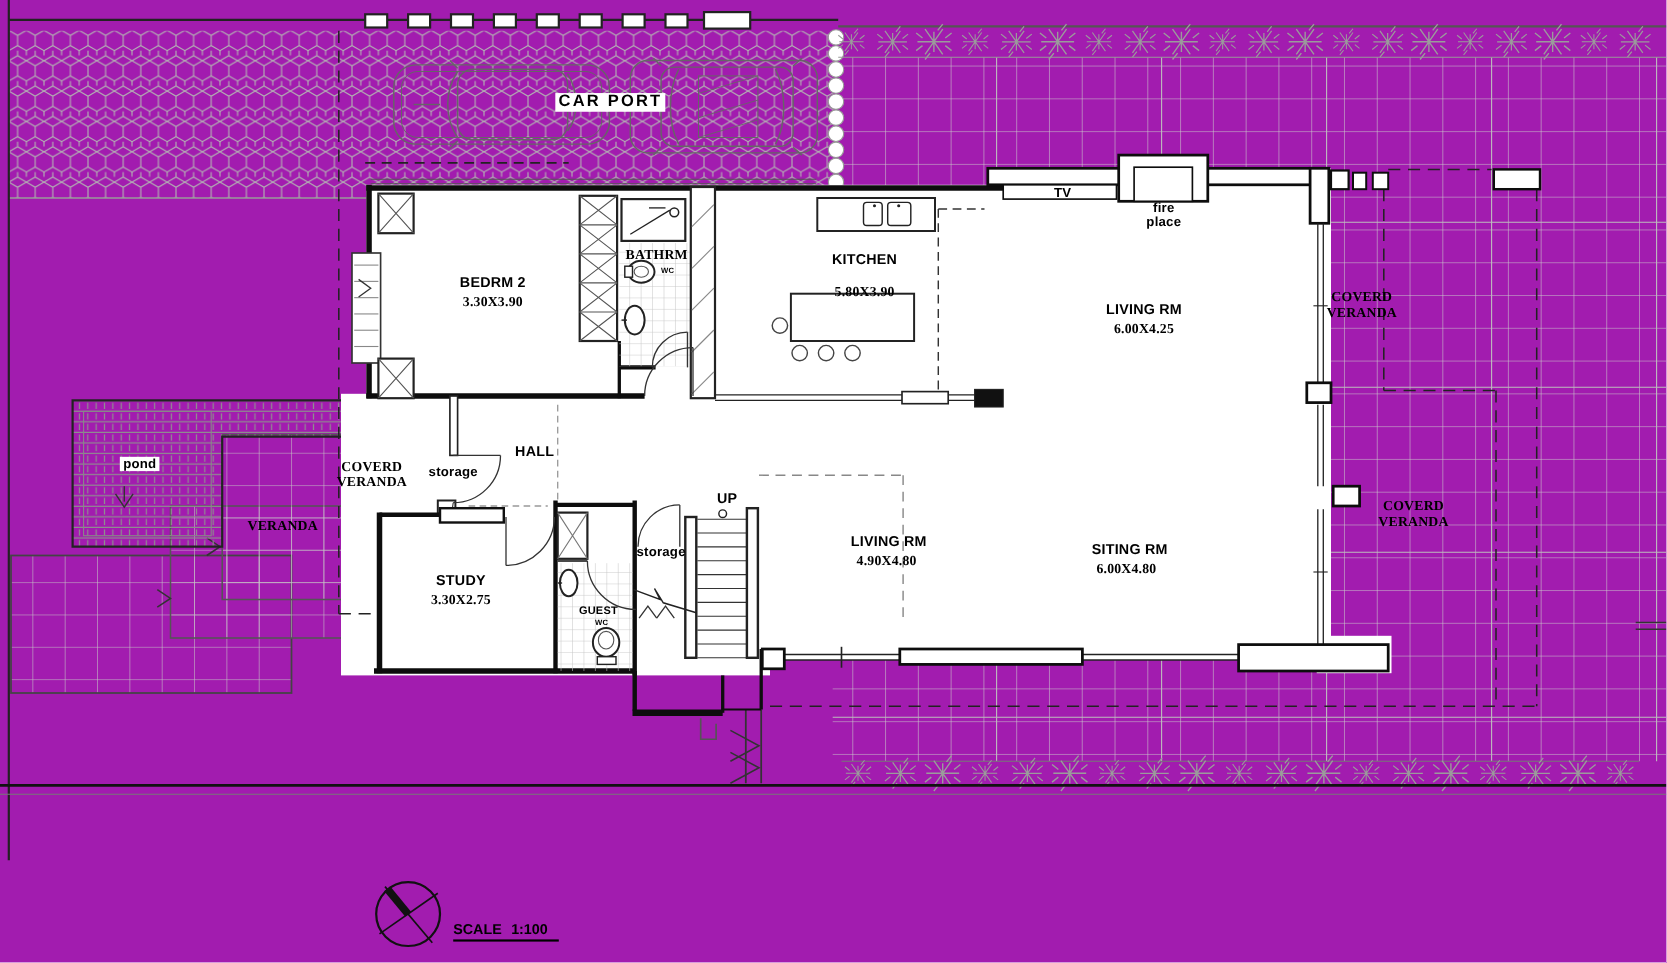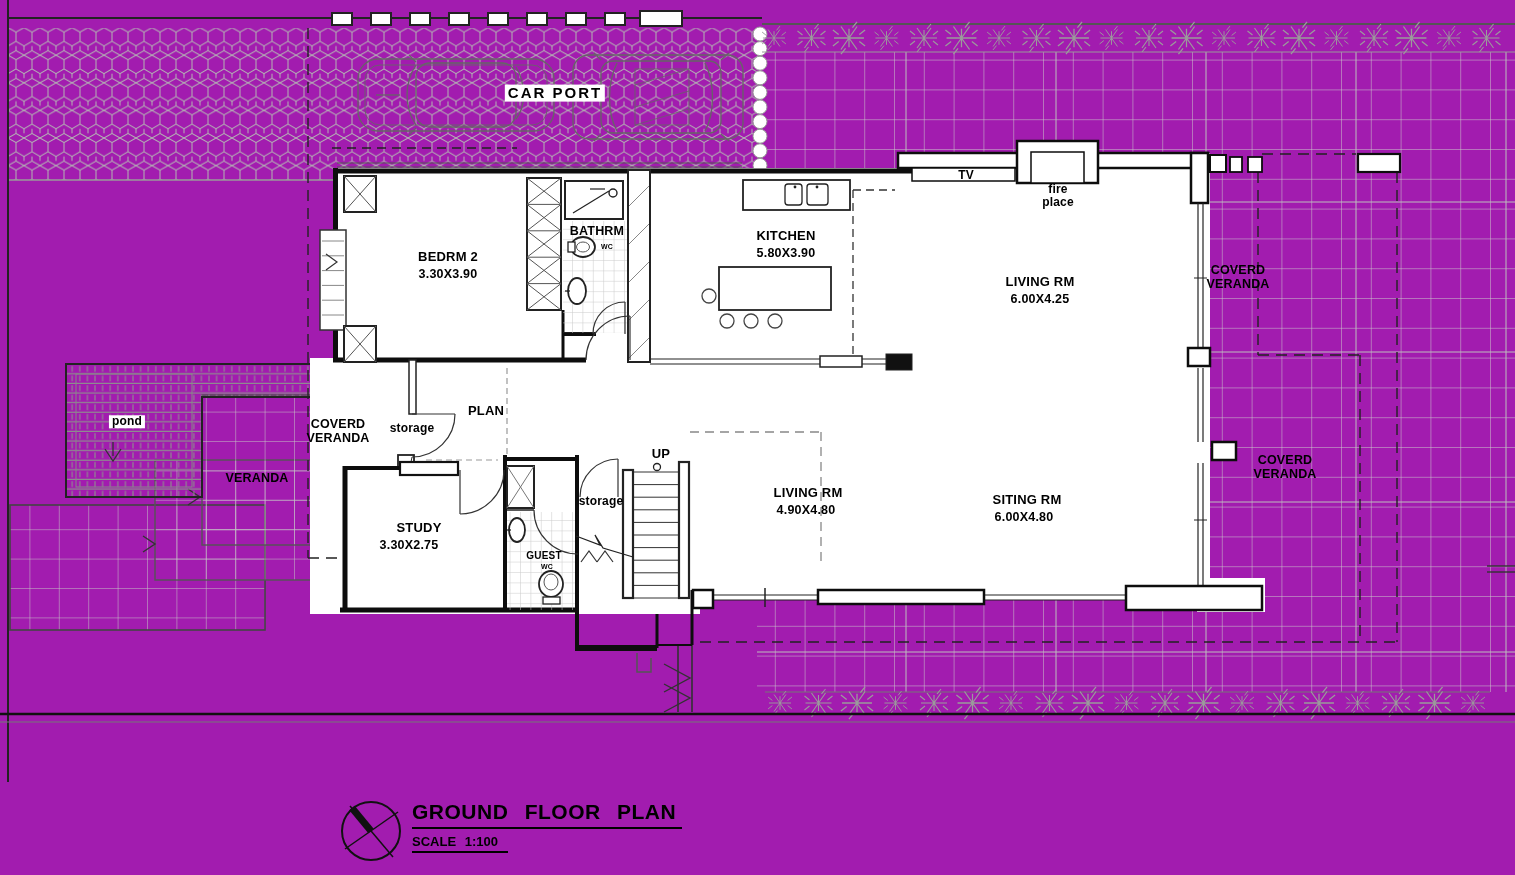--- a/index.html
+++ b/index.html
@@ -2,29 +2,29 @@
 <html><head>
 <meta charset="utf-8">
 <style>
   html,body{margin:0;padding:0;background:#fff;}
   #stage{position:relative;width:1515px;height:875px;background:#a21caf;overflow:hidden;
          font-family:"Liberation Sans",sans-serif;}
   #plan{position:absolute;left:0;top:0;}
   .lbl{position:absolute;transform:translate(-50%,-50%);font-weight:bold;font-size:13px;
        color:#000;white-space:pre-line;text-align:center;line-height:1.12;letter-spacing:.2px;}
   .s15{font-size:15px;letter-spacing:2px;}
-  .s125{font-size:12.5px;}
+  .s125{font-size:12.5px;font-family:Liberation Serif, serif;}
   .s12{font-size:12px;}
   .s10{font-size:10px;}
   .s7{font-size:7px;}
   .whitebg{background:#fff;padding:0 3px;}
   #titleblock{position:absolute;left:412px;top:800px;}
   #title-main{font-size:21px;font-weight:bold;letter-spacing:.5px;word-spacing:10px;
               border-bottom:2.5px solid #000;padding:0 6px 3px 0;display:inline-block;}
-  #title-scale{font-size:13px;font-weight:bold;word-spacing:5px;margin-top:5px;
+  #title-scale{font-size:13px;font-weight:bold;word-spacing:5px;margin-top:19px;
                border-bottom:2px solid #000;padding:0 10px 2px 0;display:inline-block;}
 </style>
 </head>
 <body>
 
 <div id="stage">
 
 <svg id="plan" width="1515" height="875" viewBox="0 0 1515 875">
   <defs>
     <pattern id="hex" width="16" height="27.6" patternUnits="userSpaceOnUse">
@@ -444,55 +444,55 @@
 
 <div class="lbl s15 whitebg" style="left:555px;top:93px">CAR PORT</div>
 
 <div class="lbl" style="left:448px;top:257px">BEDRM 2</div>
 <div class="lbl s125" style="left:448px;top:274px">3.30X3.90</div>
 
 <div class="lbl s125" style="left:597px;top:231px">BATHRM</div>
 <div class="lbl s7" style="left:607px;top:247px">WC</div>
 
 <div class="lbl" style="left:786px;top:236px">KITCHEN</div>
-<div class="lbl s125" style="left:786px;top:253px">5.80X3.90</div>
+<div class="lbl s125" style="left:786px;top:265px">5.80X3.90</div>
 
 <div class="lbl s12" style="left:966px;top:176px">TV</div>
 <div class="lbl s12" style="left:1058px;top:196px">fire
 place</div>
 
 <div class="lbl" style="left:1040px;top:282px">LIVING RM</div>
 <div class="lbl s125" style="left:1040px;top:299px">6.00X4.25</div>
 
 <div class="lbl s125" style="left:1238px;top:277px">COVERD
 VERANDA</div>
 <div class="lbl s125" style="left:1285px;top:467px">COVERD
 VERANDA</div>
 <div class="lbl s125" style="left:338px;top:431px">COVERD
 VERANDA</div>
 
 <div class="lbl s125" style="left:257px;top:478px">VERANDA</div>
 <div class="lbl s12 whitebg" style="left:127px;top:422px">pond</div>
 
-<div class="lbl" style="left:486px;top:411px">PLAN</div>
+<div class="lbl" style="left:486px;top:411px">HALL</div>
 <div class="lbl s12" style="left:412px;top:429px">storage</div>
 
 <div class="lbl" style="left:419px;top:528px">STUDY</div>
-<div class="lbl s125" style="left:409px;top:545px">3.30X2.75</div>
+<div class="lbl s125" style="left:419px;top:545px">3.30X2.75</div>
 
 <div class="lbl s10" style="left:544px;top:556px">GUEST</div>
 <div class="lbl s7" style="left:547px;top:567px">WC</div>
 
 <div class="lbl s12" style="left:601px;top:502px">storage</div>
 <div class="lbl" style="left:661px;top:454px">UP</div>
 
 <div class="lbl" style="left:808px;top:493px">LIVING RM</div>
 <div class="lbl s125" style="left:806px;top:510px">4.90X4.80</div>
 
 <div class="lbl" style="left:1027px;top:500px">SITING RM</div>
 <div class="lbl s125" style="left:1024px;top:517px">6.00X4.80</div>
 
 <div id="titleblock">
-  <div id="title-main">GROUND FLOOR PLAN</div><br>
+  <br>
   <div id="title-scale">SCALE  1:100</div>
 </div>
 
 </div>
 
 </body></html>

